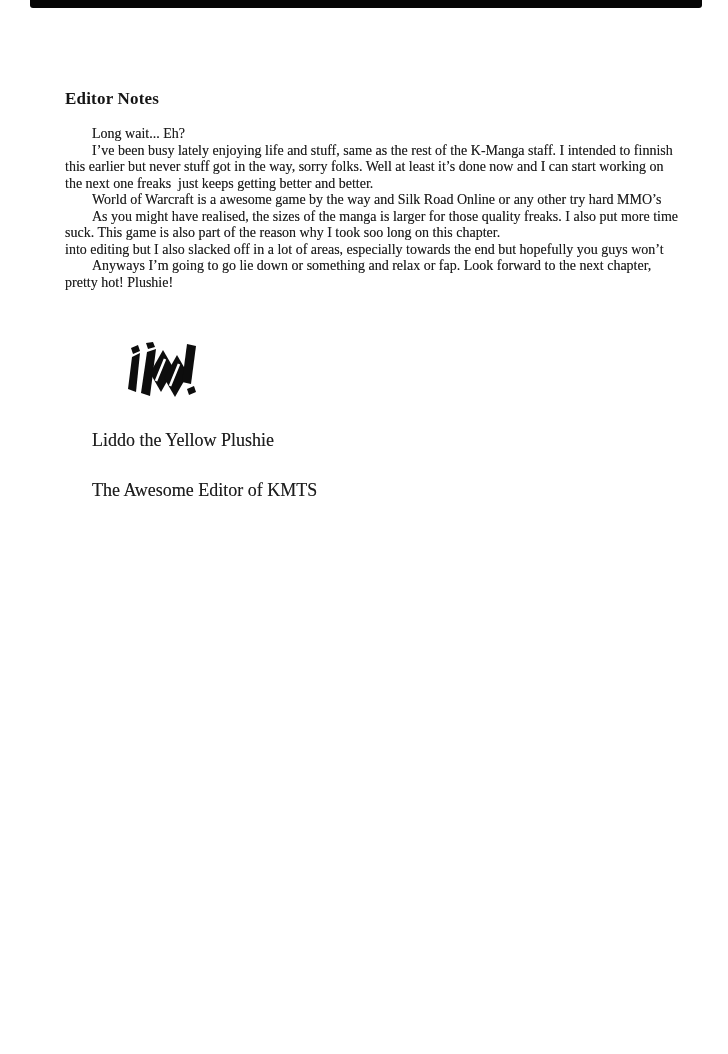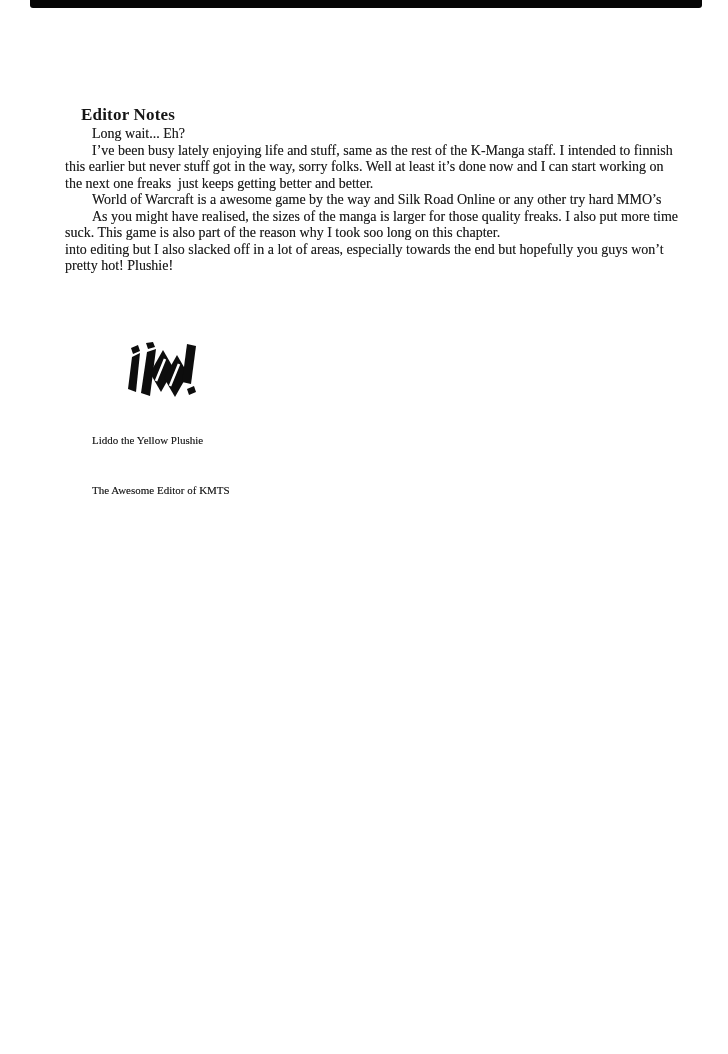--- a/index.html
+++ b/index.html
@@ -22,21 +22,21 @@
     top: 0;
     width: 672px;
     height: 8px;
     background: #060606;
     border-radius: 0 0 3px 3px;
   }
   .heading {
     position: absolute;
     left: 65px;
     top: 89px;
-    margin: 16px;
+    margin: 0;
     font-size: 17px;
     font-weight: 700;
     color: #151515;
     letter-spacing: 0.2px;
     white-space: pre;
   }
   .body-text {
     position: absolute;
     left: 65px;
     top: 126px;
@@ -56,21 +56,21 @@
     position: absolute;
     left: 125px;
     top: 342px;
     width: 74px;
     height: 58px;
   }
   .signoff {
     position: absolute;
     left: 92px;
     top: 399px;
-    font-size: 11px;
+    font-size: 18px;
     line-height: 16.5px;
     color: #1e1e1e;
     text-shadow: 0 0 0.5px rgba(30,30,30,0.55);
     white-space: pre;
   }
 </style>
 </head>
 <body>
 
 <div class="page">
@@ -81,20 +81,21 @@
 
   <div class="body-text">
       <div class="line indent">Long wait... Eh?</div>
       <div class="line indent">I’ve been busy lately enjoying life and stuff, same as the rest of the K-Manga staff. I intended to finnish</div>
       <div class="line">this earlier but never stuff got in the way, sorry folks. Well at least it’s done now and I can start working on</div>
       <div class="line">the next one freaks  just keeps getting better and better.</div>
       <div class="line indent">World of Warcraft is a awesome game by the way and Silk Road Online or any other try hard MMO’s</div>
       <div class="line indent">As you might have realised, the sizes of the manga is larger for those quality freaks. I also put more time</div>
       <div class="line">suck. This game is also part of the reason why I took soo long on this chapter.</div>
       <div class="line">into editing but I also slacked off in a lot of areas, especially towards the end but hopefully you guys won’t</div>
+      <div class="line indent">Anyways I’m going to go lie down or something and relax or fap. Look forward to the next chapter,</div>
       <div class="line">pretty hot! Plushie!</div>
     </div>
 
   <svg class="signature" viewBox="0 0 74 58" xmlns="http://www.w3.org/2000/svg" aria-hidden="true">
     <g fill="#0d0d0d">
 
       <path d="M6 6 L13 3 L15 9 L8 12 Z"></path>
       <path d="M7 15 L15 11 L11 50 L3 47 Z"></path>
 
       <path d="M21 1 L28 0 L30 5 L23 7 Z"></path>

